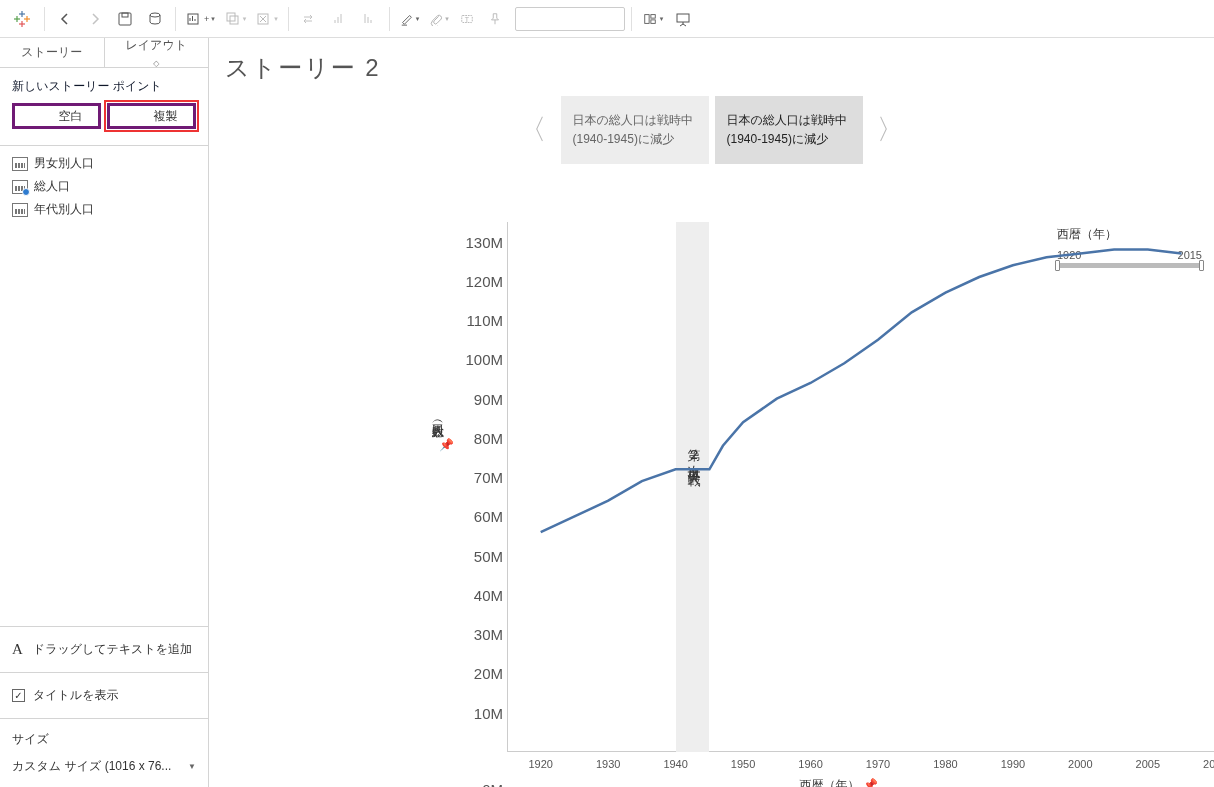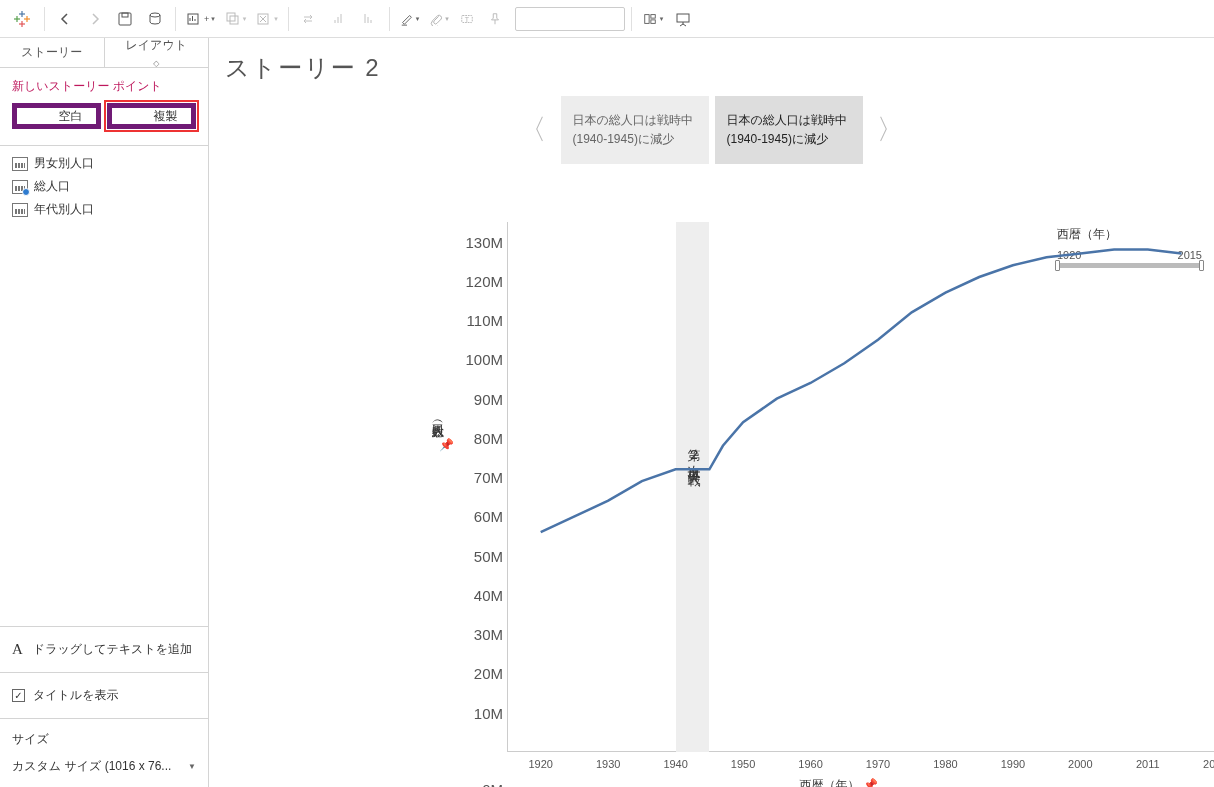--- a/index.html
+++ b/index.html
@@ -18,23 +18,23 @@
 .leftpanel { width: 209px; border-right: 1px solid #d4d4d4; display:flex; flex-direction:column; }
 
 
 .tabrow { display:flex; height:30px; border-bottom:1px solid #d4d4d4; }
 .tabrow .tab { flex:1; display:flex; align-items:center; justify-content:center; font-size:12px; color:#555; border-right:1px solid #d4d4d4; position:relative; }
 .tabrow .tab:last-child { border-right:none; }
 .tabrow .layout { display:flex; align-items:center; gap:6px;flex-direction:column; }
 .tabrow .caret { font-size:8px; color:#888; line-height:1; }
 
 
-.section-label { font-size:12px; padding:10px 12px 8px; color:#be185d; }
+.section-label { font-size:12px; padding:10px 12px 8px; color:#0f172a; }
 .btnpair { display:flex; gap:6px; padding:0 12px 12px; }
-.btnpair button { flex:1; height:26px; border:5px solid #701a75; background:#fff; font-size:12px; color:#333;padding-left:28px; }
+.btnpair button { flex:1; height:26px; border:3px solid #701a75; background:#fff; font-size:12px; color:#333;padding-left:28px; }
 .btnpair button.highlight { outline:2px solid #e33; outline-offset:1px; }
 .hr { height:1px; background:#d4d4d4; margin-top:4px; }
 
 
 .sheetlist { padding:6px 0; flex:0 0 auto; }
 .sheetitem { display:flex; align-items:center; gap:6px; padding:3px 12px; font-size:12px; color:#333; position:relative; }
 .sheetitem .sicon { width:16px; height:14px; border:1px solid #777; position:relative; }
 .sheetitem .sicon::after { content:""; position:absolute; left:2px; right:2px; bottom:2px; height:5px; background:linear-gradient(to right,#777 2px,transparent 2px); background-size:3px 100%; }
 .sheetitem .check { position:absolute; left:22px; bottom:2px; width:8px; height:8px; background:#2e7bcf; border-radius:50%; border:1px solid #fff; display:none; }
 .sheetitem.active .check { display:block; }
@@ -315,19 +315,19 @@
           <div class="ytick" style="top: 19.6296px;">130M</div>
           <div class="xtick" style="left: 33.7273px;">1920</div>
           <div class="xtick" style="left: 101.182px;">1930</div>
           <div class="xtick" style="left: 168.636px;">1940</div>
           <div class="xtick" style="left: 236.091px;">1950</div>
           <div class="xtick" style="left: 303.545px;">1960</div>
           <div class="xtick" style="left: 371px;">1970</div>
           <div class="xtick" style="left: 438.455px;">1980</div>
           <div class="xtick" style="left: 505.909px;">1990</div>
           <div class="xtick" style="left: 573.364px; text-align: right;">2000</div>
-          <div class="xtick" style="left: 640.818px;">2011</div>
+          <div class="xtick" style="left: 640.818px;">2005</div>
           <div class="xtick" style="left: 708.273px;">2020</div>
         </div>
       <div class="xlabel"><span>西暦（年）</span><span class="pin">📌</span></div>
     </div>
   </div>
 </div>
 
 </body></html>

